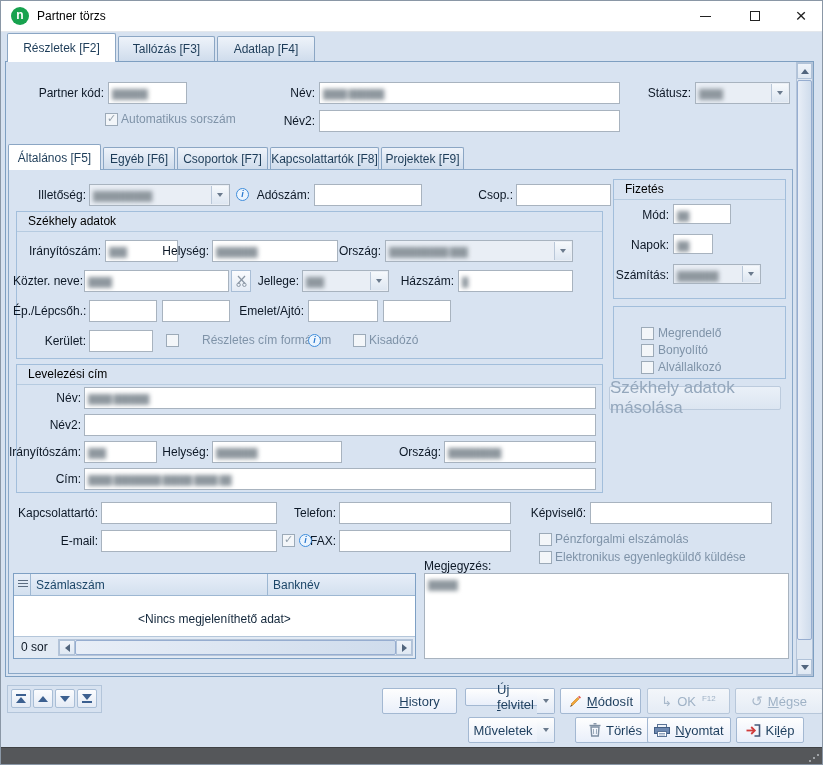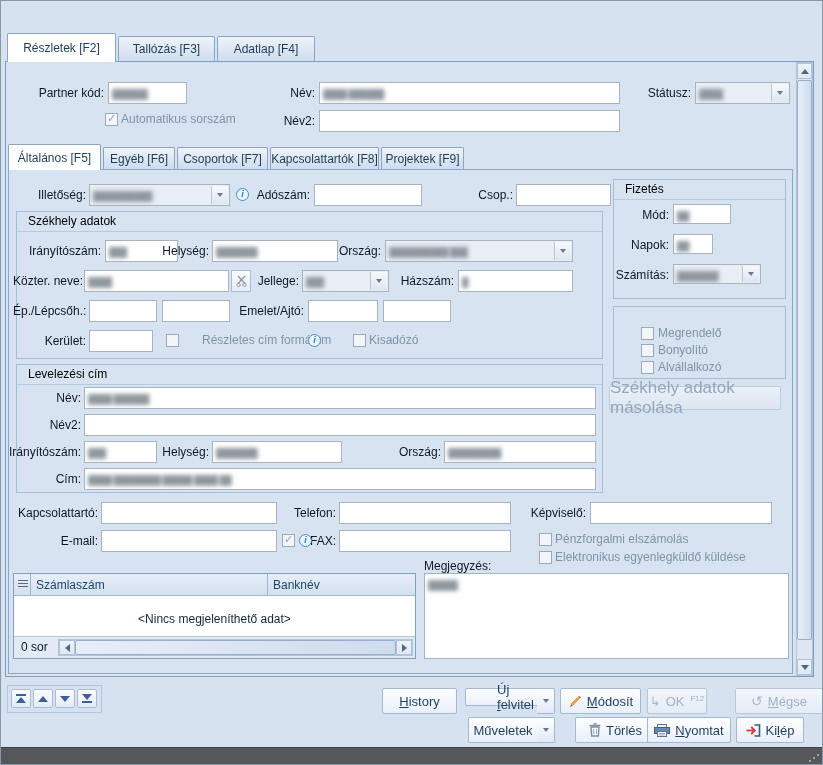--- a/index.html
+++ b/index.html
@@ -80,20 +80,33 @@
   .grip{position:absolute;right:4px;top:5px;width:12px;height:10px;
         background:radial-gradient(circle at 2px 8px,#9fa2a6 1px,transparent 1.4px),
                    radial-gradient(circle at 6px 5px,#9fa2a6 1px,transparent 1.4px),
                    radial-gradient(circle at 10px 2px,#9fa2a6 1px,transparent 1.4px);}
 </style>
 </head>
 <body>
 
 <div class="window">
 
+  <div class="titlebar">
+    <span class="appicon"></span>
+    <span class="title-text">Partner törzs</span>
+    <div class="winbtn" style="left:683px;">
+        <span class="g-min"></span>
+      </div>
+    <div class="winbtn" style="left:733px;">
+        <span class="g-max"></span>
+      </div>
+    <div class="winbtn" style="left:779px;">
+        <span class="g-close"></span>
+      </div>
+  </div>
 
   <div class="tab active" style="left:6px;top:32px;width:109px;height:29px;">
       <span>Részletek [F2]</span>
     </div>
   <div class="tab" style="left:117px;top:35px;width:97px;height:25px;">
       <span>Tallózás [F3]</span>
     </div>
   <div class="tab" style="left:216px;top:35px;width:98px;height:25px;">
       <span>Adatlap [F4]</span>
     </div>
@@ -315,21 +328,21 @@
       <span class="tri-d"></span>
     </div>
   <div class="btn" style="left:559px;top:687px;width:81px;height:26px;">
     <svg width="14" height="14" viewBox="0 0 14 14">
         <path d="M3.2 10.4 L1.9 13 4.6 11.8 Z" fill="#6b5134"></path>
         <path d="M3 10 L9.5 3.5 L11 5 L4.6 11.4 Z" fill="#f2a63b" stroke="#c9831f" stroke-width="0.6"></path>
         <path d="M10 3 L11.2 1.8 L13 3.6 L11.8 4.8 Z" fill="#e2574c"></path>
       </svg>
     <span><span></span><span class="u">M</span><span>ódosít</span></span>
   </div>
-  <div class="btn dis" style="left:646px;top:687px;width:60px;height:26px;">
+  <div class="btn dis" style="left:646px;top:687px;width:83px;height:26px;">
     <span class="glyph-okarrow"></span>
     <span><span>OK</span><span class="u"></span><span></span></span>
     <sup>F12</sup>
   </div>
   <div class="btn dis" style="left:734px;top:687px;width:88px;height:26px;">
     <span class="glyph-undo"></span>
     <span><span></span><span class="u">M</span><span>égse</span></span>
   </div>
 
   <div class="btn" style="left:467px;top:716px;width:70px;height:26px;border-radius:2px 0 0 2px;">

